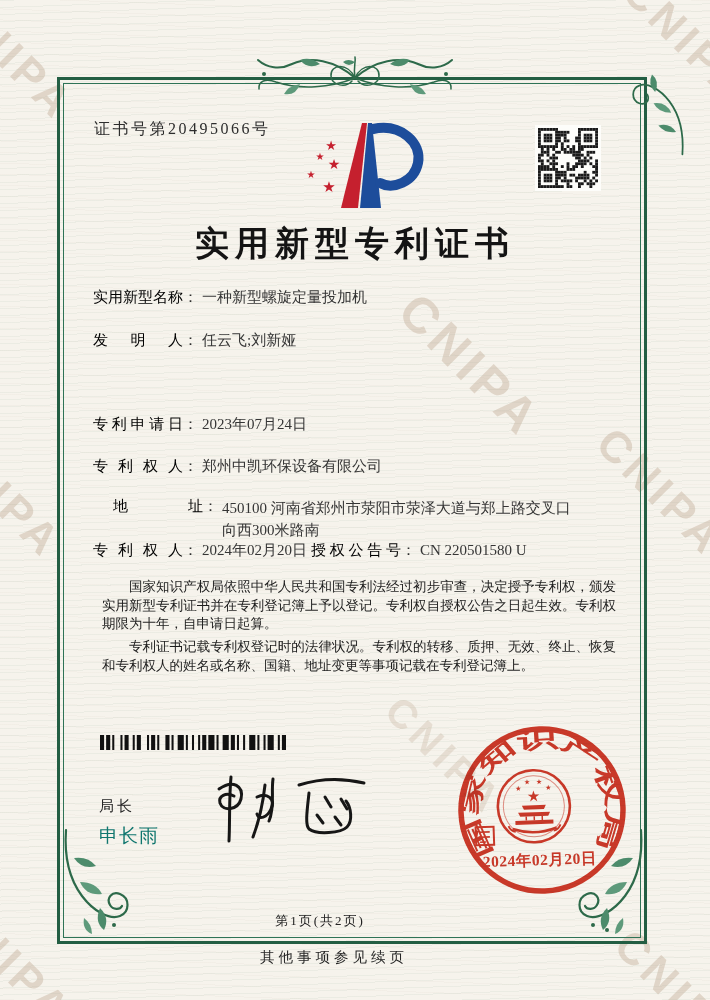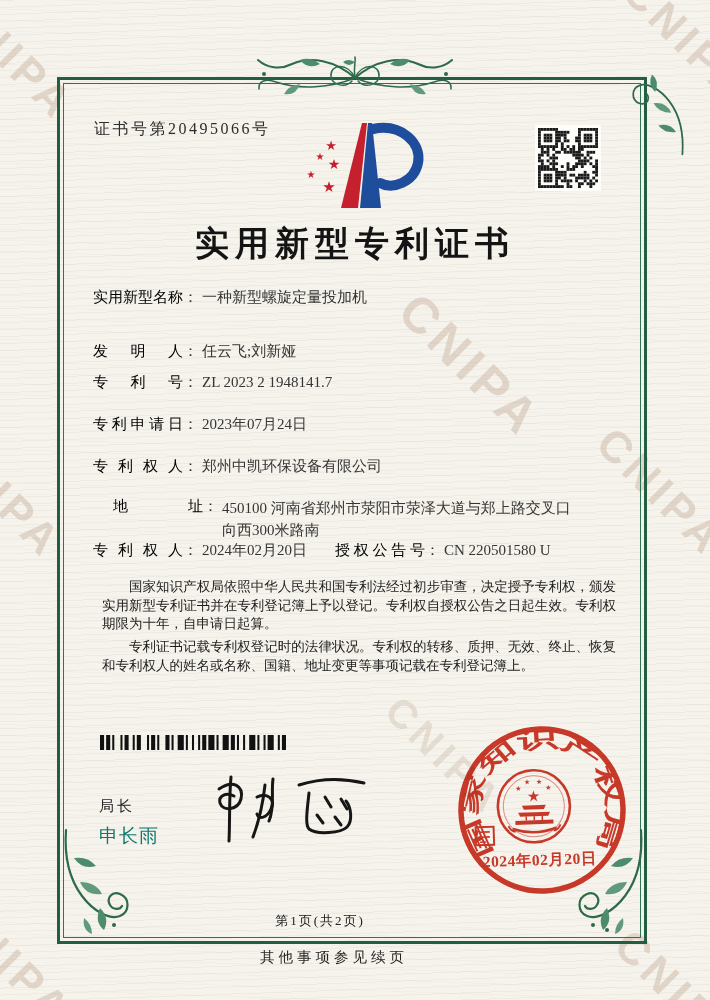--- a/index.html
+++ b/index.html
@@ -31,21 +31,21 @@
       font-weight:bold;letter-spacing:6px;color:#141414;z-index:4;}
   .fields{position:absolute;left:93px;top:284px;width:530px;height:290px;z-index:4;}
   .frow{position:absolute;left:0;white-space:nowrap;font-size:15px;color:#2e2e2e;}
   .flabel{display:inline-block;width:90px;text-align:justify;text-align-last:justify;
       vertical-align:top;color:#000000;}
   .fcolon{margin-right:4px;}
   .fcolon::after{content:"：";}
   .fvalue{color:#353535;}
   .fvalue-block{display:inline-block;width:416px;white-space:pre-line;vertical-align:top;
       line-height:22px;}
-  .fgroup2{margin-left:28px;}
+  .fgroup2{margin-left:4px;}
   .para{position:absolute;left:102px;width:514px;font-size:13.5px;line-height:18.5px;
       text-align:justify;text-indent:2em;color:#1d1d1d;z-index:4;}
   .p1{top:578px;}
   .p2{top:638px;}
   .barcode{position:absolute;left:100px;top:735px;z-index:4;}
   .sig-title{position:absolute;left:99px;top:797px;font-size:15px;letter-spacing:3px;
       color:#222;z-index:4;}
   .sig-name{position:absolute;left:99px;top:823px;font-size:19px;letter-spacing:1px;
       color:#0f766e;z-index:4;}
   .sig-script{position:absolute;left:203px;top:763px;z-index:4;}
@@ -374,25 +374,22 @@
         <rect x="51.43" y="57.14" width="2.86" height="2.86"></rect>
       </svg>
   </div>
 
   <div class="title">实用新型专利证书</div>
 
   <div class="fields">
     <div class="frow" style="top:4px;">
       <span class="flabel">实用新型名称</span><span class="fcolon"></span><span class="fvalue">一种新型螺旋定量投加机</span>
     </div>
-    <div class="frow" style="top:47px;margin-top:11px;">
+    <div class="frow" style="top:47px;">
       <span class="flabel">发明人</span><span class="fcolon"></span><span class="fvalue">任云飞;刘新娅</span>
-    </div>
-    <div class="frow" style="top:89px;">
-      <span class="flabel">专利号</span><span class="fcolon"></span><span class="fvalue">ZL 2023 2 1948141.7</span>
     </div>
     <div class="frow" style="top:131px;">
       <span class="flabel">专利申请日</span><span class="fcolon"></span><span class="fvalue">2023年07月24日</span>
     </div>
     <div class="frow" style="top:173px;">
       <span class="flabel">专利权人</span><span class="fcolon"></span><span class="fvalue">郑州中凯环保设备有限公司</span>
     </div>
     <div class="frow" style="top:213px;margin-left:20px;">
       <span class="flabel">地址</span><span class="fcolon"></span><span class="fvalue fvalue-block">450100 河南省郑州市荥阳市荥泽大道与郑上路交叉口
 向西300米路南</span>

